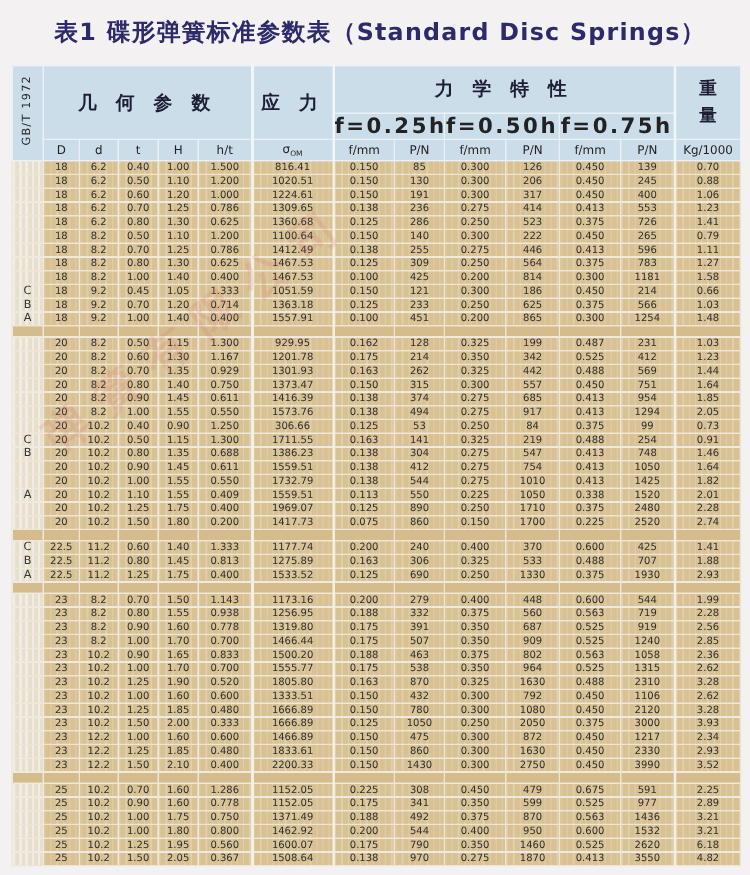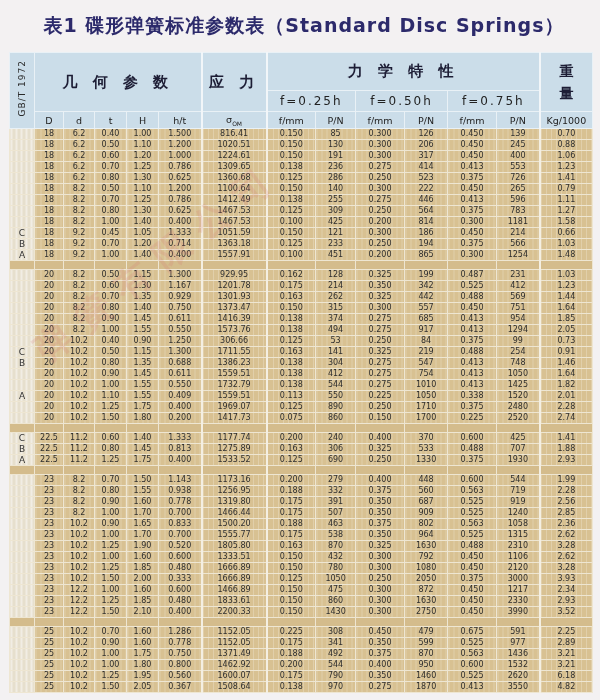--- a/index.html
+++ b/index.html
@@ -18,21 +18,21 @@
   table{border-collapse:collapse;table-layout:fixed;width:583px;}
   th,td{
     border:1px solid #eee6d2;padding:0;margin:0;text-align:center;
     overflow:hidden;white-space:nowrap;
   }
   thead th{
     background:#cbdde9;border-color:#e9f1f6;color:#1d1d35;font-weight:normal;
   }
   th.group-hd{font-size:15px;font-weight:bold;letter-spacing:5px;}
   th.mech-hd{height:37px;}
-  tr.h2 th{font-size:12px;height:20px;letter-spacing:2px;color:#222;}
+  tr.h2 th{font-size:17px;height:20px;letter-spacing:2px;color:#222;font-weight:bold;}
   tr.h3 th{font-size:9.5px;height:16px;color:#222;}
   th.gb-cell{width:25px;}
   .vert{
     display:inline-block;writing-mode:vertical-rl;transform:rotate(180deg);
     font-size:9px;letter-spacing:1px;color:#2a2a2a;line-height:1;
   }
   th.weight-hd span{display:block;font-size:14px;font-weight:bold;line-height:1.6;}
   sub.sig{font-size:6px;vertical-align:sub;}
   tbody td{
     background:#d8c192;
@@ -274,21 +274,21 @@
           <td class="mark">B</td>
           <td>18</td>
           <td>9.2</td>
           <td>0.70</td>
           <td>1.20</td>
           <td>0.714</td>
           <td class="bl2">1363.18</td>
           <td class="bl2">0.125</td>
           <td>233</td>
           <td>0.250</td>
-          <td>194</td>
+          <td>625</td>
           <td>0.375</td>
           <td>566</td>
           <td class="bl2">1.03</td>
         </tr>
         <tr>
           <td class="mark">A</td>
           <td>18</td>
           <td>9.2</td>
           <td>1.00</td>
           <td>1.40</td>

